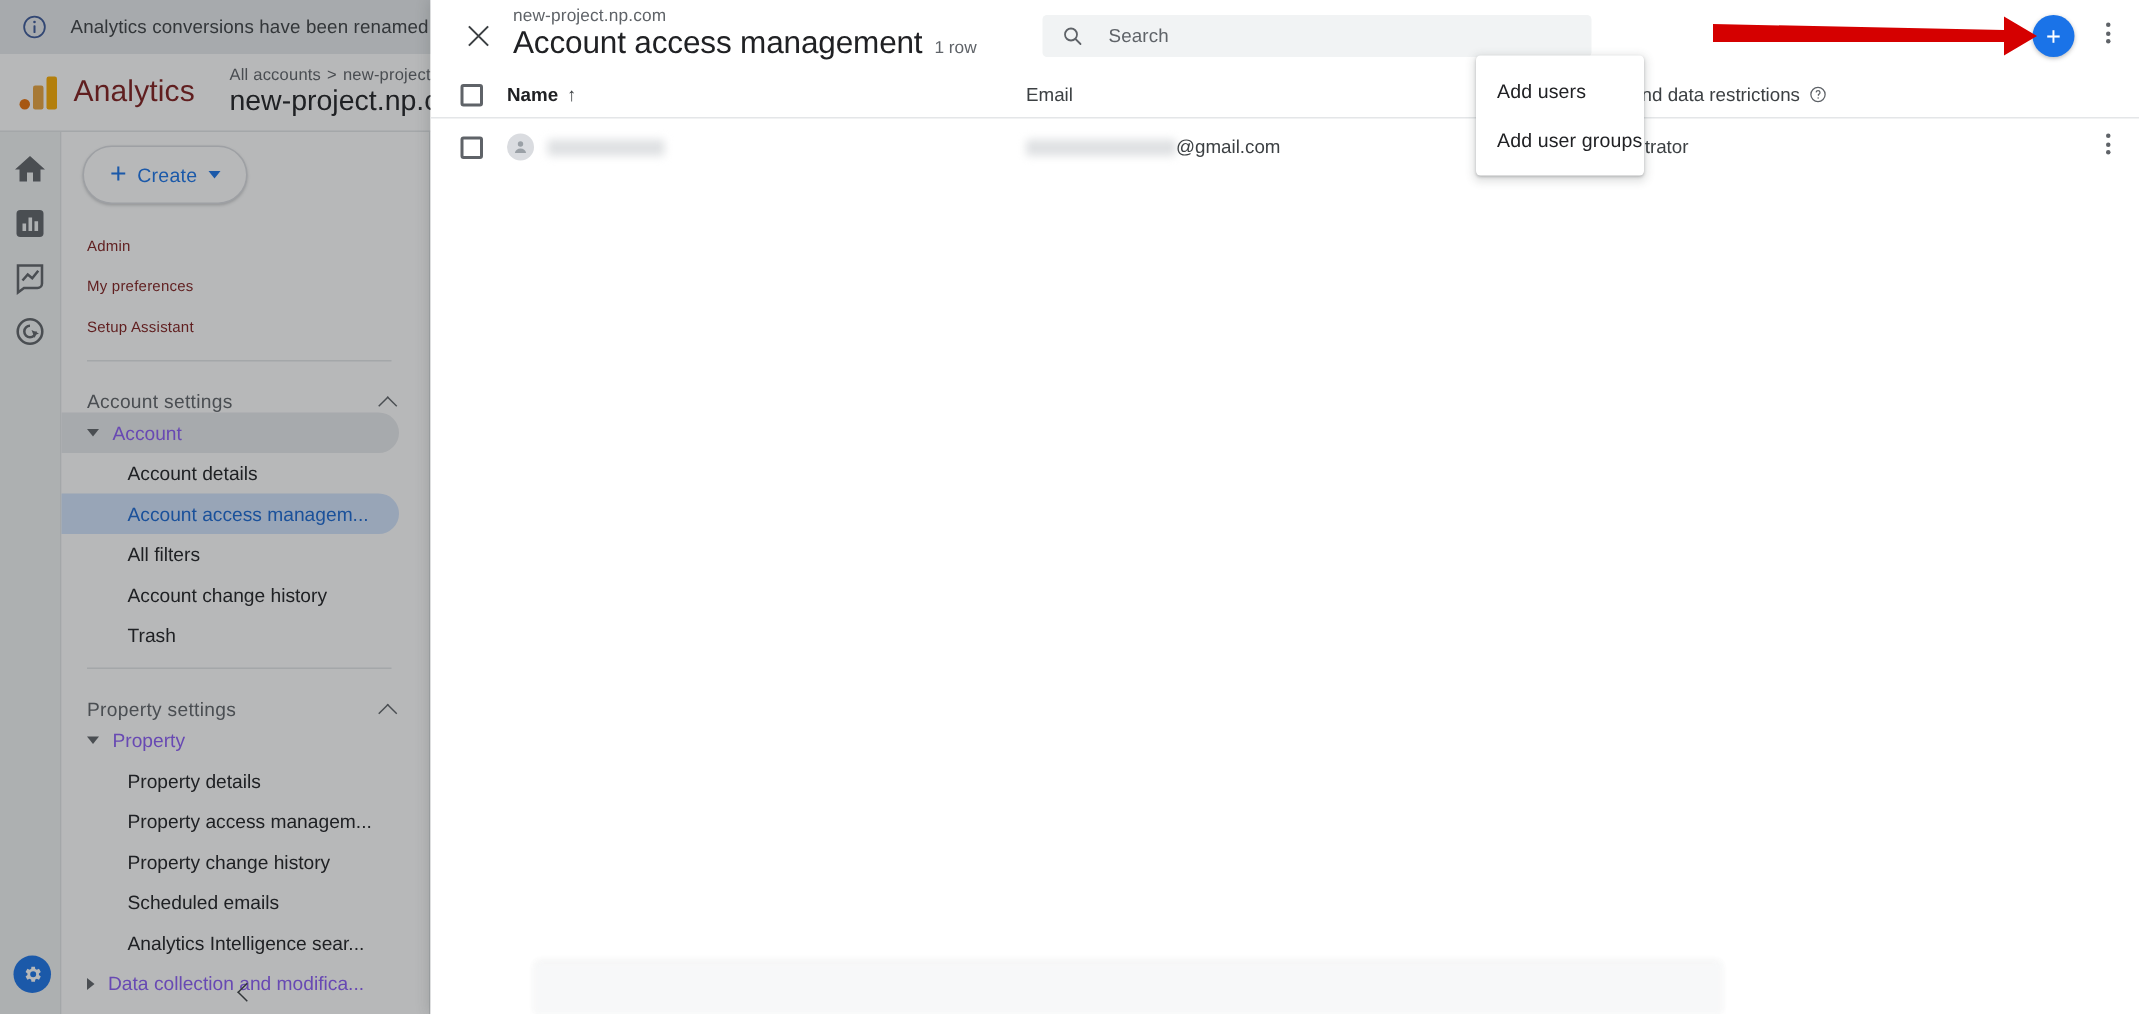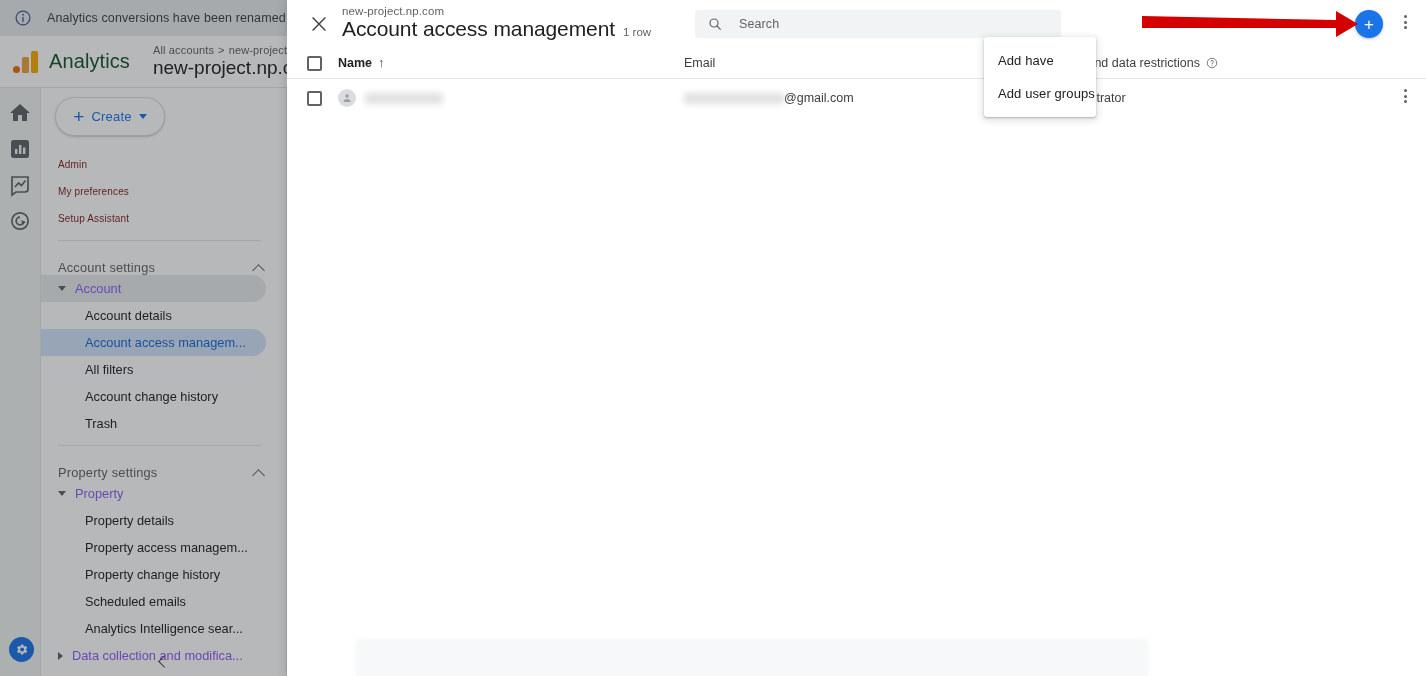--- a/index.html
+++ b/index.html
@@ -25,21 +25,21 @@
   .top-header {
     position: absolute; top: 36px; left: 0; width: 1426px; height: 52px;
     background: #fff; border-bottom: 1px solid #e4e6e8;
     display: flex; align-items: center;
   }
   .ga-logo { display: flex; align-items: flex-end; gap: 2px; margin-left: 13px; height: 22px;}
   .ga-bar { width: 7px; border-radius: 1.5px; }
   .ga-b2 { height: 16px; background: #e8a33d; }
   .ga-b3 { height: 22px; background: #f9ab00; }
   .ga-dot { width: 7px; height: 7px; border-radius: 50%; background: #e8710a; align-self: flex-end;}
-  .ga-word { font-size: 20px; color: #14532d; margin-left: 11px; letter-spacing: .1px;}
+  .ga-word { font-size: 20px; color: #7f1d1d; margin-left: 11px; letter-spacing: .1px;}
   .acct-block { margin-left: 23px; }
   .acct-crumb { font-size: 11px; color: #5f6368; letter-spacing: .15px; }
   .acct-crumb .sep { margin: 0 4px; }
   .acct-name { font-size: 19px; color: #202124; margin-top: 1px; letter-spacing: 0; }
 
   .rail {
     position: absolute; top: 88px; left: 0; width: 41px; height: 588px;
     background: #f1f3f4; border-right: 1px solid #e4e6e8;
     display: flex; flex-direction: column; align-items: center; padding-top: 13px;
   }
@@ -386,21 +386,21 @@
     <div class="kebab kebab-row">
       <i></i>
       <i></i>
       <i></i>
     </div>
 
     <div class="footer-ghost"></div>
   </div>
 
   <div class="menu">
-    <div class="menu-item">Add have</div>
+    <div class="menu-item">Add users</div>
     <div class="menu-item">Add user groups</div>
   </div>
 
   <div class="arrow-wrap">
     <svg width="225" height="36" viewBox="0 0 225 36">
       <path d="M2 10 L196 14 L196 5 L218 18 L196 31 L196 22 L2 22 Z" fill="#d50000"></path>
     </svg>
   </div>
 
 </div>

